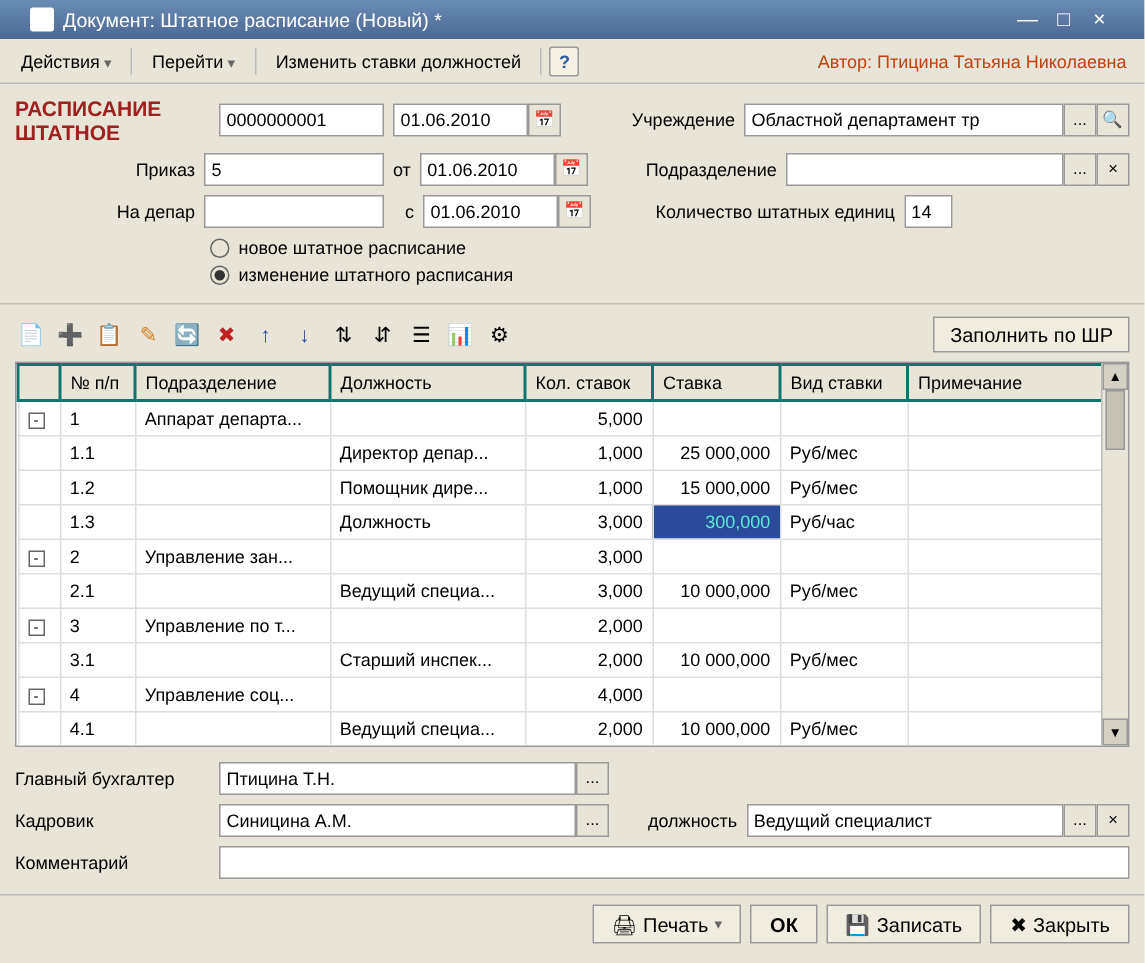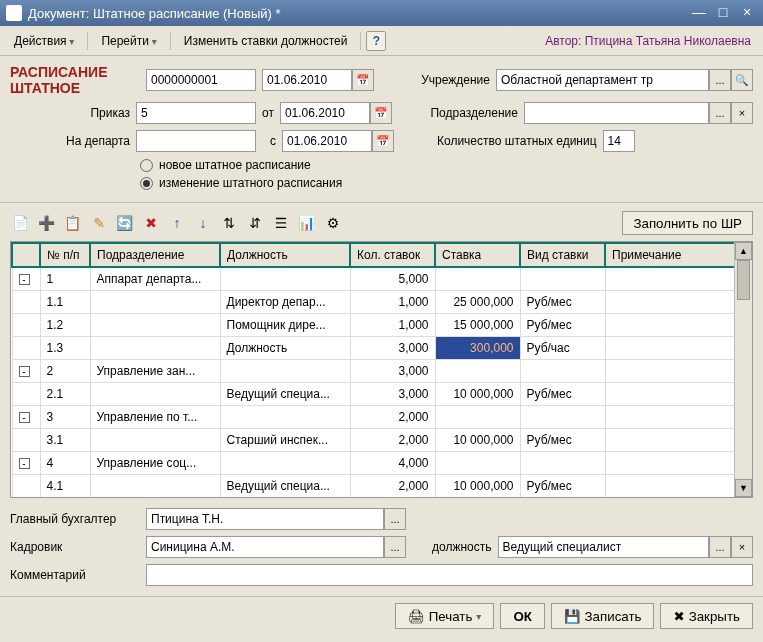--- a/index.html
+++ b/index.html
@@ -1,48 +1,48 @@
 <!DOCTYPE html>
 <html><head>
 <meta charset="utf-8">
 <style>
 * { box-sizing: border-box; margin: 0; padding: 0; }
 body { font-family: Arial, sans-serif; font-size: 12px; background: #fff; }
 .window { width: 763px; height: 642px; background: #e8e4d8; display: flex; flex-direction: column; }
-.titlebar { background: linear-gradient(#6a8bb5, #4a6a95); color: #fff; height: 26px; display: flex; align-items: center; padding: 0 6px; }
+.titlebar { background: linear-gradient(#6a8bb5, #4a6a95); color: #fff; height: 26px; display: flex; align-items: center; padding: 0 20px; }
 .titlebar-icon { width: 16px; height: 16px; background: #fff; border-radius: 2px; margin-right: 6px; }
 .titlebar-text { flex: 1; font-size: 13px; }
 .titlebar-btns { display: flex; gap: 4px; }
 .titlebar-btn { width: 20px; height: 18px; color: #fff; text-align: center; cursor: pointer; font-size: 14px; line-height: 16px; }
 .menubar { background: #e8e4d8; border-bottom: 1px solid #bbb; height: 30px; display: flex; align-items: center; padding: 0 6px; gap: 2px; }
 .menu-item { padding: 3px 8px; cursor: pointer; }
 .menu-dropdown::after { content: " ▾"; font-size: 10px; color: #666; }
 .menu-sep { width: 1px; height: 18px; background: #bbb; margin: 0 3px; }
 .help-btn { width: 20px; height: 20px; border: 1px solid #999; background: #f4f0e4; text-align: center; line-height: 18px; color: #2a5aa5; font-weight: bold; cursor: pointer; border-radius: 2px; }
-.author { margin-left: auto; color: #701a75; padding-right: 6px; }
+.author { margin-left: auto; color: #c2410c; padding-right: 6px; }
 .form-area { padding: 8px 10px 4px 10px; }
 .red-title { color: #a02020; font-weight: bold; font-size: 14px; line-height: 16px; }
 .row { display: flex; align-items: center; margin-bottom: 6px; gap: 6px; }
 .label { text-align: right; white-space: nowrap; }
 .input { background: #fff; border: 1px solid #999; height: 22px; padding: 2px 4px; font-size: 12px; }
 .input-btn { width: 22px; height: 22px; background: #e8e4d8; border: 1px solid #999; cursor: pointer; text-align: center; line-height: 18px; font-size: 11px; }
 .radio-row { display: flex; align-items: center; margin-left: 130px; margin-bottom: 4px; }
 .radio { width: 13px; height: 13px; border: 1px solid #666; border-radius: 50%; margin-right: 6px; display: inline-flex; align-items: center; justify-content: center; }
 .radio.checked::after { content: ""; width: 7px; height: 7px; background: #333; border-radius: 50%; }
 .toolbar { display: flex; align-items: center; padding: 4px 10px; gap: 4px; }
 .tool-btn { width: 22px; height: 22px; cursor: pointer; display: flex; align-items: center; justify-content: center; font-size: 14px; }
 .fill-btn { margin-left: auto; padding: 3px 10px; border: 1px solid #999; background: #f0ece0; cursor: pointer; height: 24px; }
 .table-container { margin: 2px 10px 6px 10px; border: 1px solid #999; background: #fff; position: relative; }
 .table-scroll { height: 255px; overflow: hidden; }
 table { border-collapse: collapse; width: 100%; font-size: 12px; }
 th { background: #e8e4d8; border: 2px solid #0f766e; padding: 4px 6px; font-weight: normal; text-align: left; height: 24px; }
 td { border: 1px solid #ddd; padding: 3px 6px; height: 23px; }
 td.num { text-align: right; }
 .tree-toggle { display: inline-block; width: 11px; height: 11px; border: 1px solid #666; text-align: center; line-height: 9px; font-size: 10px; margin-right: 4px; cursor: pointer; }
-.selected-cell { background: #2a4a9a; color: #fdba74; text-align: right; }
+.selected-cell { background: #2a4a9a; color: #5eead4; text-align: right; }
 .vscroll { position: absolute; right: 0; top: 0; bottom: 0; width: 18px; background: #e8e4d8; border-left: 1px solid #bbb; }
 .vscroll-btn { height: 18px; background: #d4d0c4; border: 1px solid #999; text-align: center; font-size: 9px; line-height: 16px; cursor: pointer; }
 .vscroll-thumb { position: absolute; top: 18px; left: 2px; right: 2px; height: 40px; background: #c4c0b4; border: 1px solid #999; }
 .footer-form { padding: 4px 10px; }
 .footer-row { display: flex; align-items: center; margin-bottom: 6px; gap: 6px; }
 .btn-bar { display: flex; justify-content: flex-end; gap: 6px; padding: 6px 10px; border-top: 1px solid #bbb; }
 .btn { padding: 4px 12px; border: 1px solid #999; background: #f0ece0; cursor: pointer; display: flex; align-items: center; gap: 4px; height: 26px; }
 .btn.ok { font-weight: bold; }
 .hr { border: none; border-top: 1px solid #c4c0b4; margin: 4px 0; }
 </style>
@@ -104,21 +104,21 @@
       </div>
       <span class="label" style="margin-left:14px;width:106px">Подразделение</span>
       <div style="display:flex;flex:1">
         <input class="input" style="flex: 1 1 0%;" value="">
         <button class="input-btn">...</button>
         <button class="input-btn">×</button>
       </div>
     </div>
 
     <div class="row">
-      <span class="label" style="width:120px">На департа</span>
+      <span class="label" style="width:120px">На депар</span>
       <input class="input" style="width: 120px;" value="">
       <span class="label" style="width:14px">с</span>
       <div style="display:flex">
         <input class="input" style="width: 90px;" value="01.06.2010">
         <button class="input-btn">📅</button>
       </div>
       <span class="label" style="margin-left:37px">Количество штатных единиц</span>
       <input class="input" style="width: 32px;" value="14">
     </div>
 

